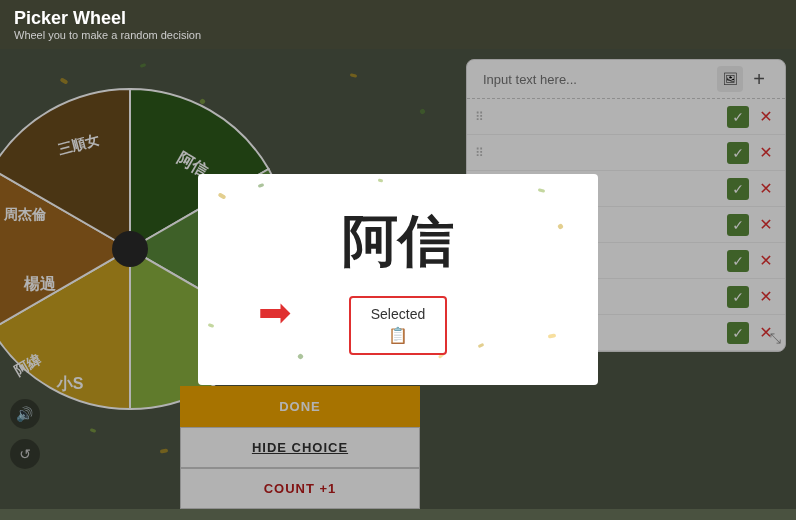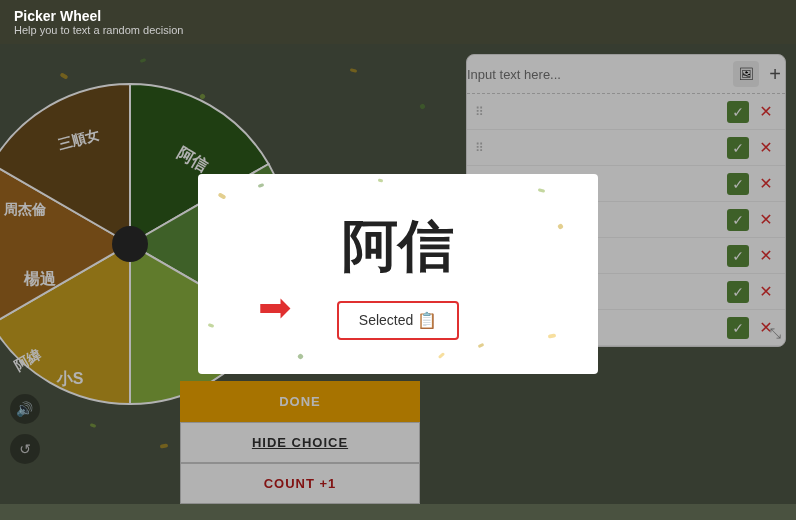--- a/index.html
+++ b/index.html
@@ -12,21 +12,21 @@
       position: relative;
     }
 
     
     #header {
       background: #3a3d2e;
       padding: 8px 14px;
       color: #fff;
     }
     #header h1 {
-      font-size: 14px;
+      font-size: 18px;
       font-weight: bold;
       color: #fff;
     }
     #header p {
       font-size: 11px;
       color: #ccc;
     }
 
     
     #main {
@@ -154,21 +154,21 @@
       align-items: center;
       justify-content: center;
       color: #666;
       font-size: 14px;
       cursor: pointer;
     }
 
     #input-row {
       display: flex;
       align-items: center;
-      padding: 6px 0;
+      padding: 6px 16px;
       border-bottom: 1px dashed #ccc;
       gap: 6px;
     }
 
     #input-field {
       flex: 1;
       border: none;
       outline: none;
       font-size: 13px;
       color: #999;
@@ -281,21 +281,21 @@
       color: #222;
       margin-bottom: 16px;
       z-index: 1;
     }
 
     #selected-box {
       border: 2px solid #e03030;
       border-radius: 4px;
       padding: 8px 20px;
       display: flex;
-      flex-direction: row;
+      flex-direction: column;
       align-items: center;
       gap: 4px;
       z-index: 1;
       background: #fff;
     }
 
     #selected-label {
       font-size: 14px;
       color: #333;
     }
@@ -328,21 +328,21 @@
       color: #888;
       font-size: 14px;
       cursor: se-resize;
     }
   </style>
 </head>
 <body>
 
 <div id="header">
   <h1>Picker Wheel</h1>
-  <p>Help you to text a random decision</p>
+  <p>Wheel you to make a random decision</p>
 </div>
 
 <div id="main">
 
   <div class="confetti-dot" style="left:60px;top:30px;width:8px;height:4px;background:#c8a020;transform:rotate(30deg);"></div>
   <div class="confetti-dot" style="left:140px;top:15px;width:6px;height:3px;background:#5a8a3a;transform:rotate(-20deg);"></div>
   <div class="confetti-dot" style="left:200px;top:50px;width:5px;height:5px;background:#8ab040;transform:rotate(45deg);"></div>
   <div class="confetti-dot" style="left:350px;top:25px;width:7px;height:3px;background:#c8a020;transform:rotate(15deg);"></div>
   <div class="confetti-dot" style="left:420px;top:60px;width:5px;height:5px;background:#5a8a3a;transform:rotate(-35deg);"></div>
   <div class="confetti-dot" style="left:90px;top:380px;width:6px;height:3px;background:#8ab040;transform:rotate(20deg);"></div>

